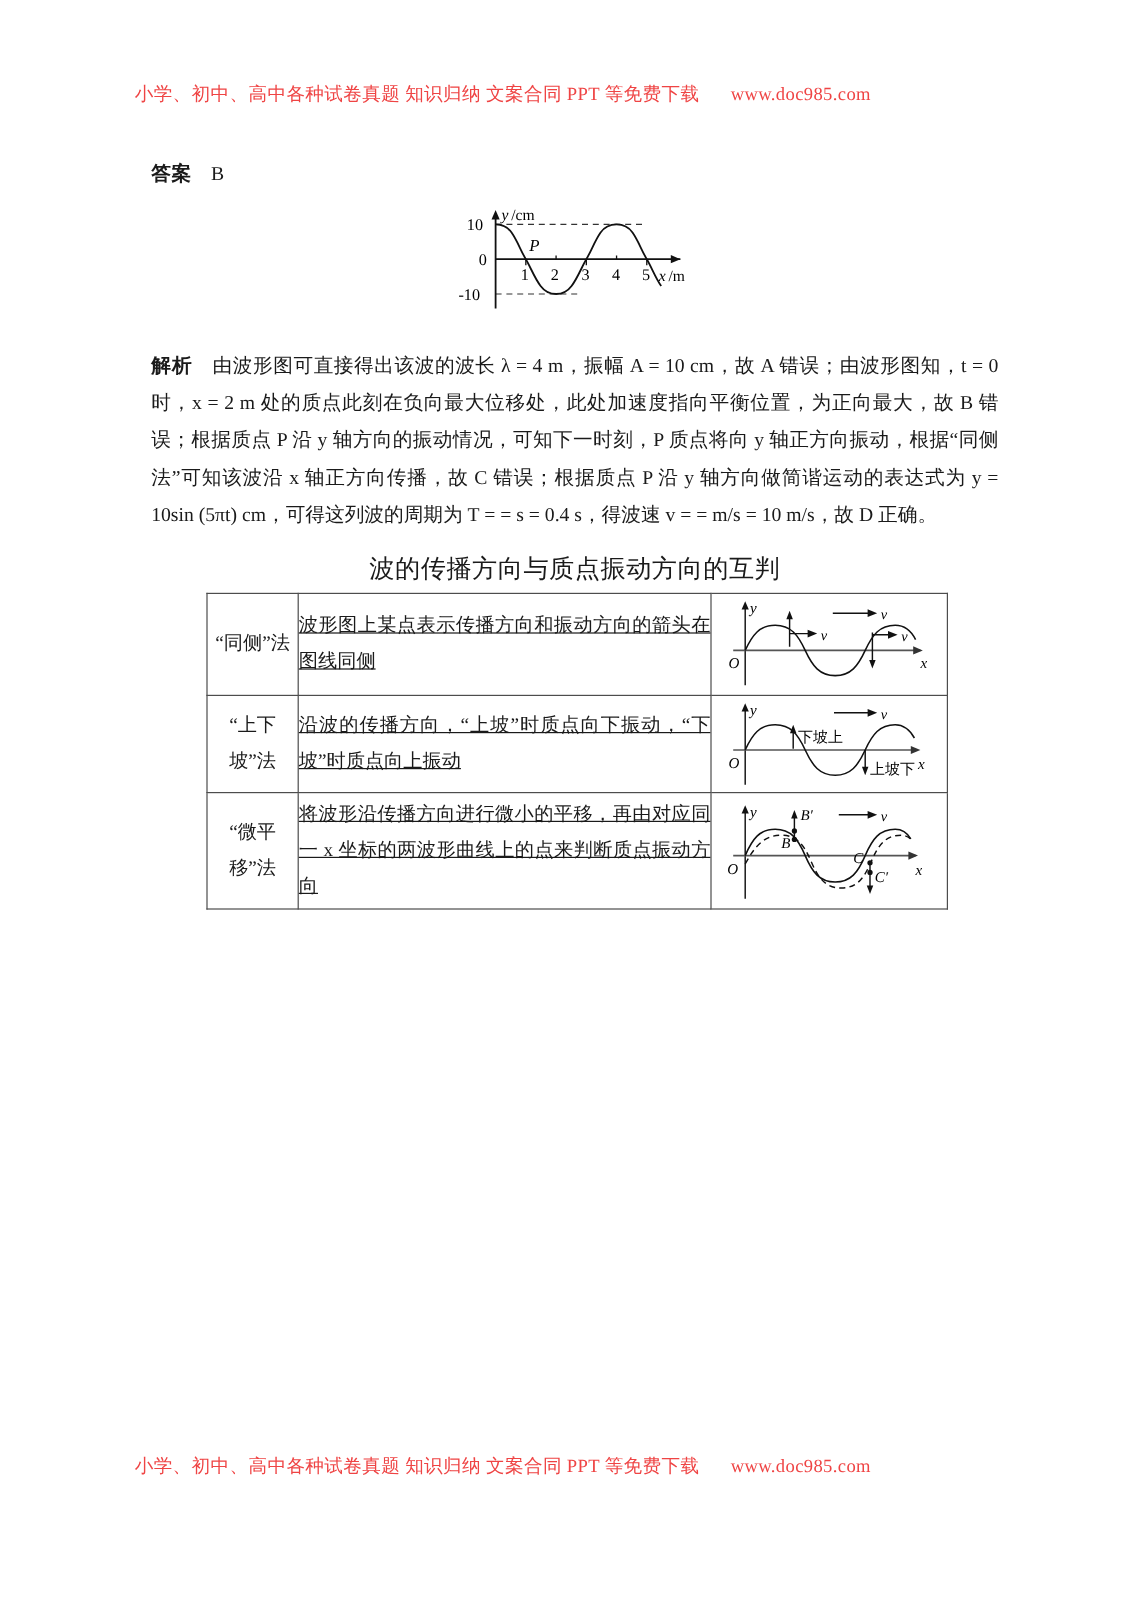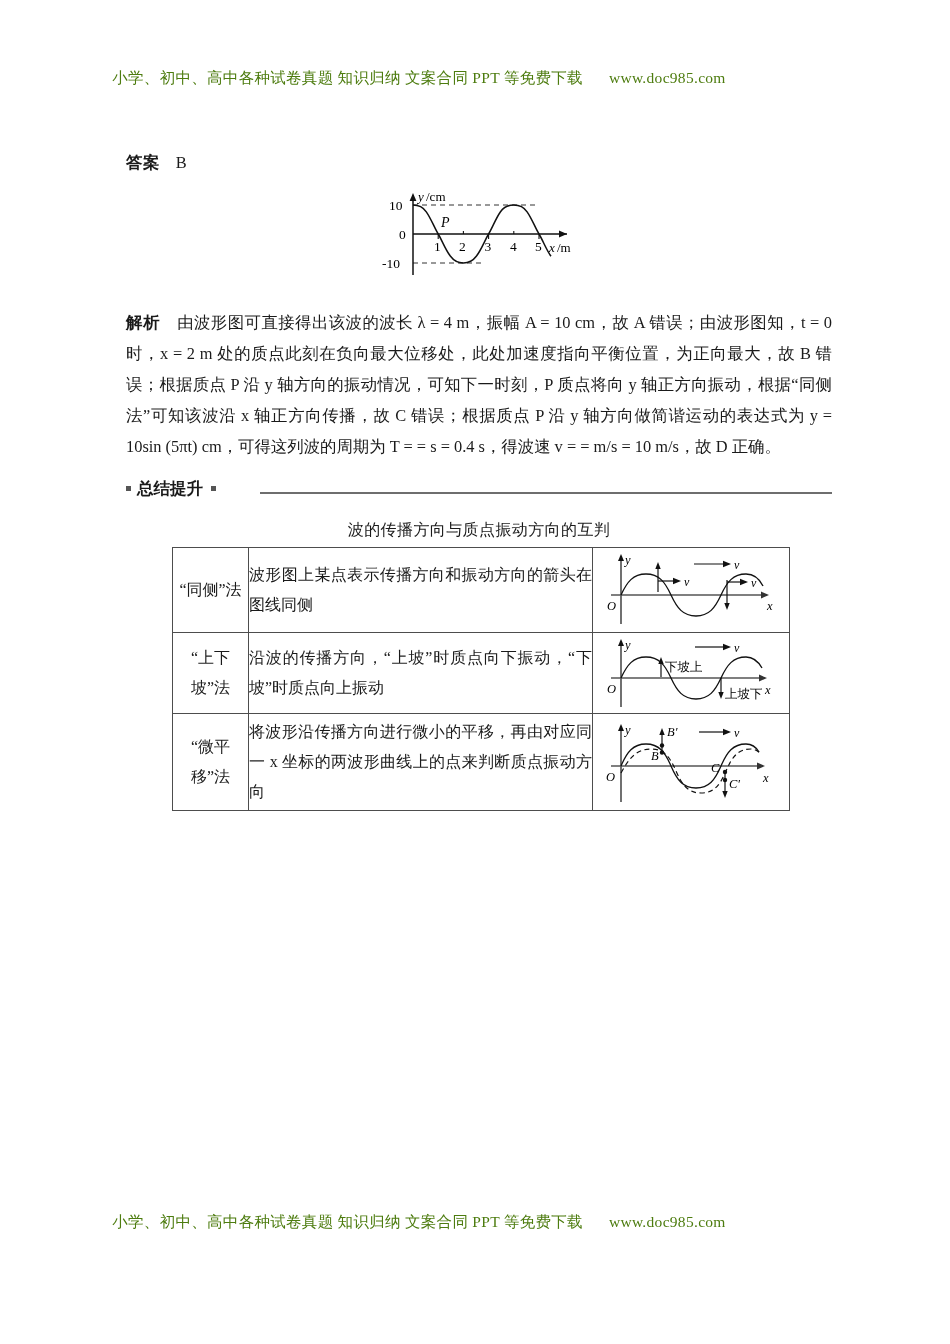--- a/index.html
+++ b/index.html
@@ -10,33 +10,33 @@
     color:#1a1a1a;
     position:relative;
     overflow:hidden;
   }
   .page{position:absolute;left:0;top:0;width:950px;height:1344px;}
 
   .hdr,.ftr{
     position:absolute;left:0;width:838px;
     text-align:center;
     font-size:15.5px;
-    color:#4d7c0f;
+    color:#ef4444;
     letter-spacing:.3px;
   }
   .hdr{top:68px;}
   .ftr{top:1212px;}
   .hdr .url,.ftr .url{margin-left:26px;}
 
   .body{
     position:absolute;left:126px;top:130px;width:706px;
   }
 
   p.line{
-    margin:18px 0 0 0;
+    margin:0 0 0 0;
     font-size:16.4px;
     line-height:30.5px;
     text-align:justify;
     text-justify:inter-ideograph;
   }
   .blk{margin-bottom:1px;}
   .lbl{font-weight:bold;letter-spacing:.5px;}
   .gap{display:inline-block;width:16px;}
   .sml{font-size:15px;}
 
@@ -64,37 +64,37 @@
   .sect .txt{font-weight:bold;font-size:16.5px;font-family:"DejaVu Sans","Liberation Sans",sans-serif;}
   .sect .sq2{
     display:inline-block;width:5px;height:5px;background:#555;
     vertical-align:3px;margin:0 0 0 8px;
   }
   .sect .rule{
     position:absolute;left:134px;top:14px;right:0;height:1.6px;background:#6e6e6e;
   }
 
   .tbl-title{
-    text-align:center;font-size:16px;margin-top:8px;margin-bottom:6px;
+    text-align:center;font-size:21px;margin-top:8px;margin-bottom:6px;
     letter-spacing:.4px;
   }
 
   table.summary{
     border-collapse:collapse;
     width:614px;
     margin-left:46px;
     table-layout:fixed;
   }
   table.summary td{
     border:1.2px solid #4d4d4d;
     vertical-align:middle;
     padding:0;
   }
   td.c1{width:75px;text-align:center;font-size:16px;line-height:30px;padding:6px 2px;}
-  td.c2{width:343px;font-size:16px;line-height:30px;padding:7px 9px 7px 10px;text-align:justify;text-justify:inter-ideograph;}
+  td.c2{width:343px;font-size:16px;line-height:30px;padding:7px 9px 7px 10px;text-align:justify;text-justify:inter-ideograph;text-decoration:underline;}
   td.c3{width:196px;text-align:center;padding:3px 2px;}
   td.c3 svg{display:block;margin:0 auto;}
 </style>
 </head>
 <body>
 
 <div class="page">
 
   <div class="hdr">
     <span>小学、初中、高中各种试卷真题 知识归纳 文案合同 PPT 等免费下载</span><span class="url">www.doc985.com</span>
@@ -145,24 +145,20 @@
         <text x="70" y="44" font-family="Liberation Serif, serif" font-size="14" font-style="italic">P</text>
       </svg>
     </div>
 
 
 
     <p class="para">
       <span class="lbl">解析</span><span class="gap"></span><span>由波形图可直接得出该波的波长 λ = 4 m，振幅 A = 10 cm，故 A 错误；由波形图知，t = 0 时，x = 2 m 处的质点此刻在负向最大位移处，此处加速度指向平衡位置，为正向最大，故 B 错误；根据质点 P 沿 y 轴方向的振动情况，可知下一时刻，P 质点将向 y 轴正方向振动，根据“同侧法”可知该波沿 x 轴正方向传播，故 C 错误；根据质点 P 沿 y 轴方向做简谐运动的表达式为 y = 10sin (5πt) cm，可得这列波的周期为 T = = s = 0.4 s，得波速 v = = m/s = 10 m/s，故 D 正确。</span>
     </p>
 
-    <div class="sect">
-      <span class="sq"></span><span class="txt">总结提升</span><span class="sq2"></span>
-      <span class="rule"></span>
-    </div>
 
     <div class="tbl-title">波的传播方向与质点振动方向的互判</div>
 
     <table class="summary">
       <tbody>
           <tr>
         <td class="c1">“同侧”法</td>
         <td class="c2">波形图上某点表示传播方向和振动方向的箭头在图线同侧</td>
         <td class="c3">
           <svg width="184" height="84" viewBox="0 0 184 84">

